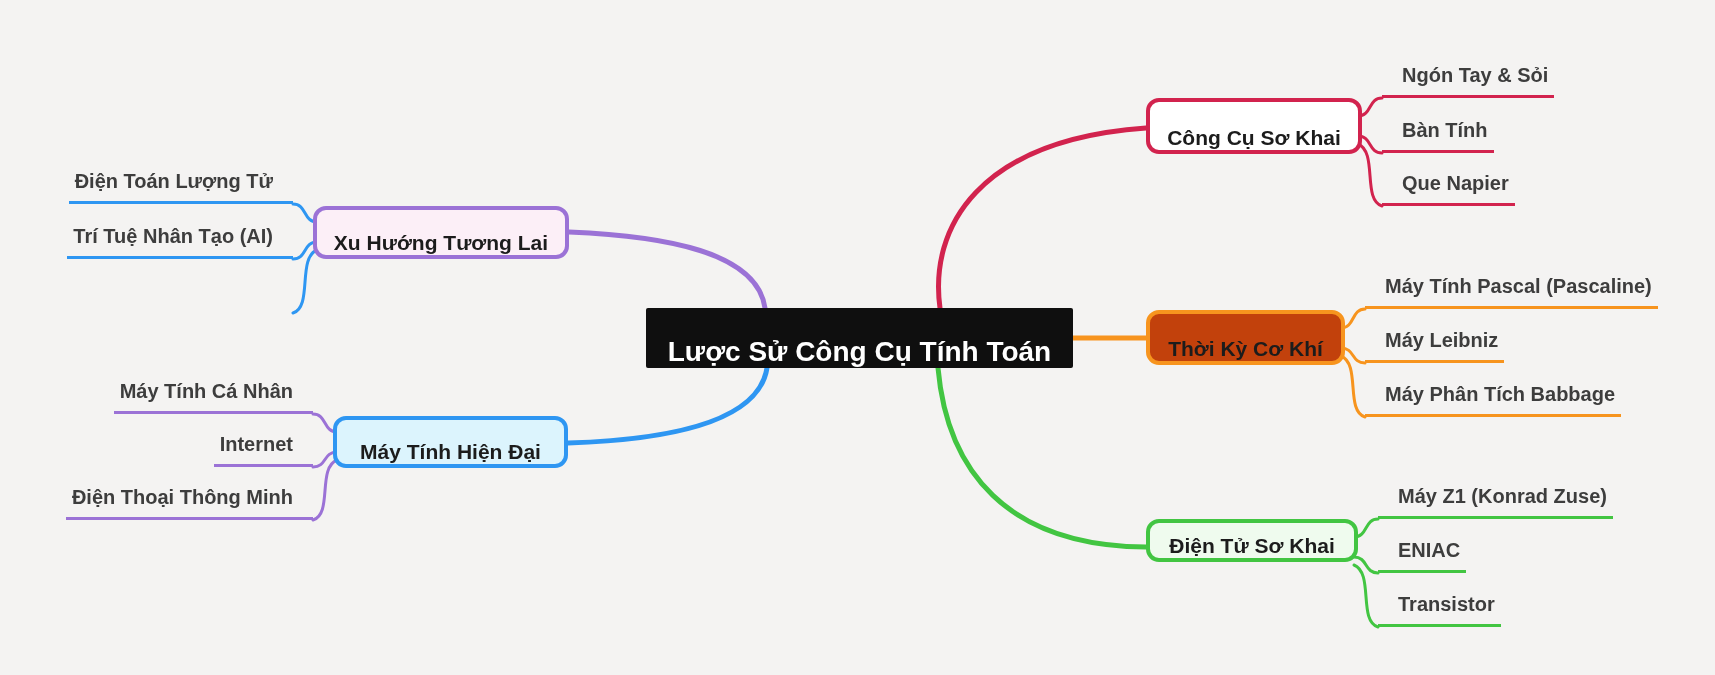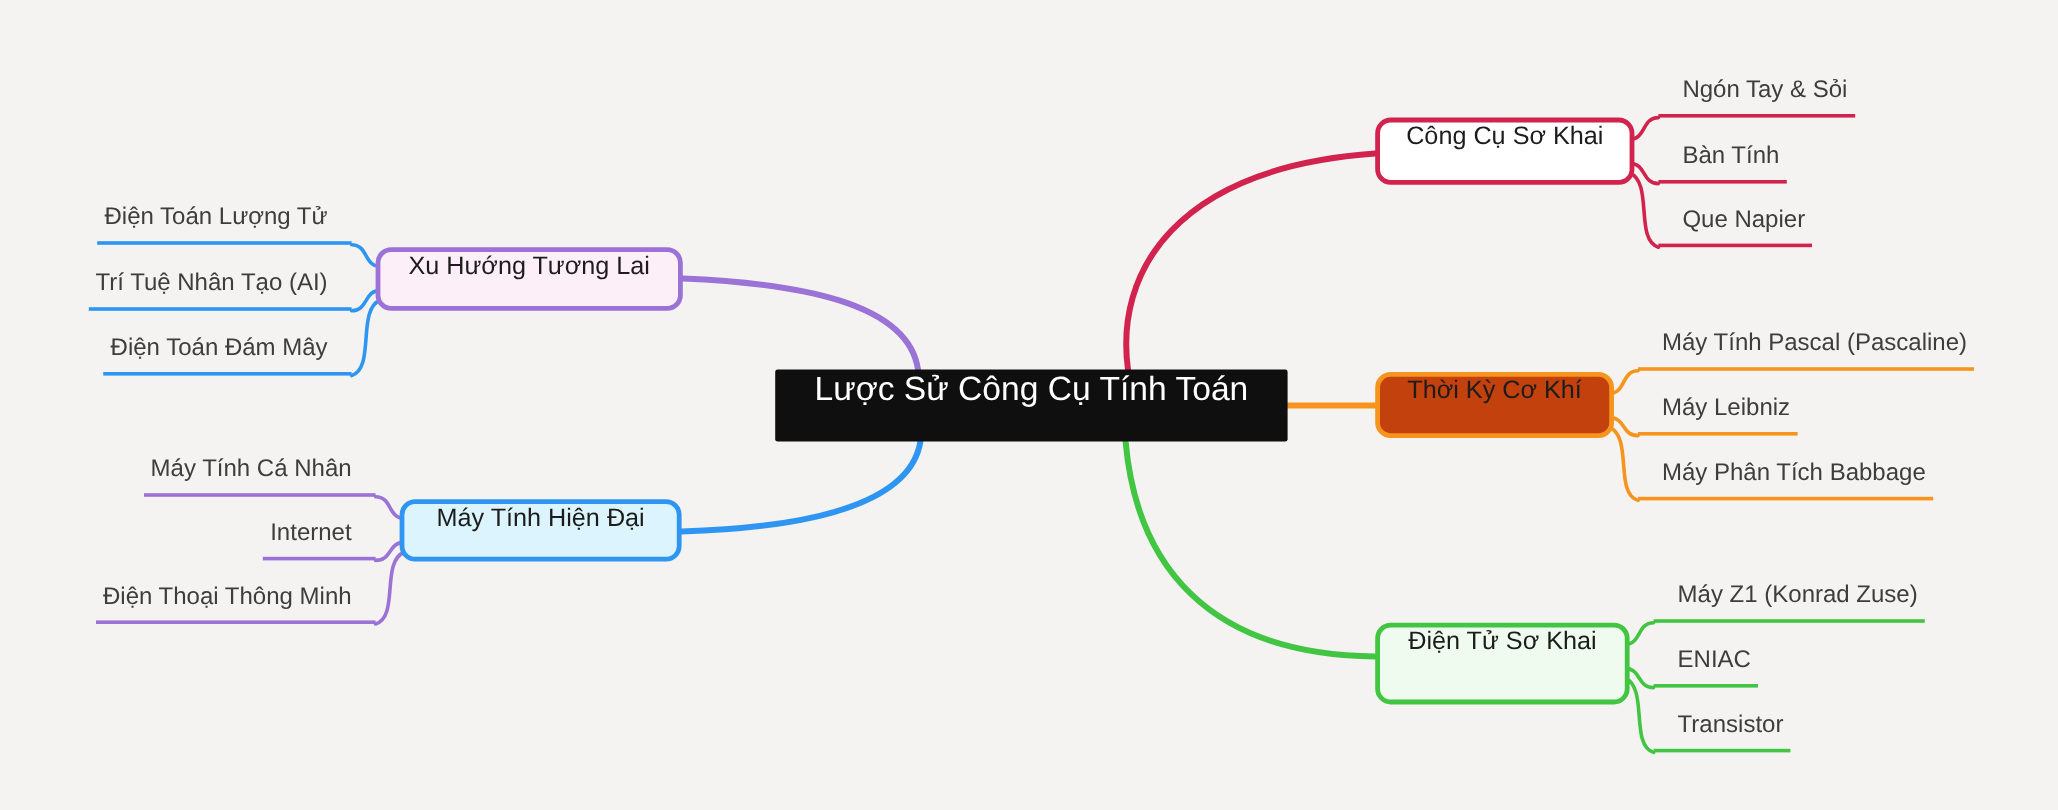--- a/index.html
+++ b/index.html
@@ -5,38 +5,38 @@
   html,body{margin:0;padding:0;background:#f4f3f2;}
   .mindmap{
     position:relative;width:1715px;height:675px;background:#f4f3f2;
     font-family:"Liberation Sans",sans-serif;overflow:hidden;
   }
   .links{position:absolute;left:0;top:0;pointer-events:none;}
   .links path{fill:none;stroke-linecap:round;}
   .thick{stroke-width:5;}
   .thin{stroke-width:3;}
   .node{
-    position:absolute;display:flex;align-items:flex-start;justify-content:center;
+    position:absolute;display:flex;align-items:flex-end;justify-content:center;
     box-sizing:border-box;white-space:nowrap;border-radius:13px;
-    font-weight:normal;font-size:21px;color:#1c1c1c;border:4px solid transparent;
+    font-weight:bold;font-size:21px;color:#1c1c1c;border:4px solid transparent;
   }
   .root-node{
     background:#0f0f0f;color:#ffffff;font-size:28px;border:none;border-radius:2px;
   }
   .n0{border-color:#d2234e;background:#ffffff;}
   .n1{border-color:#f7941e;background:#c2410c;}
   .n2{border-color:#42c542;background:#effbee;}
   .n3{border-color:#9b72d6;background:#fceff7;}
   .n4{border-color:#2e96f2;background:#dcf4fd;}
   .child{
     position:absolute;font-size:20px;line-height:24px;color:#3d3d3d;
     white-space:nowrap;border-bottom:3px solid #999;
   }
-  .child.right{padding:0 6px 8px 20px;text-align:left;}
-  .child.left{padding:0 20px 8px 6px;text-align:right;}
+  .child.right{padding:0 6px 8px 20px;text-align:left;font-weight:bold;}
+  .child.left{padding:0 20px 8px 6px;text-align:right;font-weight:bold;}
   .u-red{border-bottom-color:#d2234e;}
   .u-orange{border-bottom-color:#f7941e;}
   .u-green{border-bottom-color:#42c542;}
   .u-blue{border-bottom-color:#2e96f2;}
   .u-purple{border-bottom-color:#9b72d6;}
 </style>
 </head>
 <body>
 
 <div class="mindmap">
@@ -73,21 +73,21 @@
   <div class="node root-node" style="left:646px;top:308px;width:427px;height:60px;">
     <span>Lược Sử Công Cụ Tính Toán</span>
   </div>
 
   <div class="node n0" style="left:1146px;top:98px;width:216px;height:56px;">
     <span>Công Cụ Sơ Khai</span>
   </div>
   <div class="node n1" style="left:1146px;top:310px;width:199px;height:55px;">
     <span>Thời Kỳ Cơ Khí</span>
   </div>
-  <div class="node n2" style="left:1146px;top:519px;width:212px;height:68px;">
+  <div class="node n2" style="left:1146px;top:519px;width:212px;height:43px;">
     <span>Điện Tử Sơ Khai</span>
   </div>
   <div class="node n3" style="left:313px;top:206px;width:256px;height:53px;">
     <span>Xu Hướng Tương Lai</span>
   </div>
   <div class="node n4" style="left:333px;top:416px;width:235px;height:52px;">
     <span>Máy Tính Hiện Đại</span>
   </div>
 
   <div class="child right u-red" style="left:1382px;bottom:577px;">Ngón Tay &amp; Sỏi</div>
@@ -97,19 +97,18 @@
   <div class="child right u-orange" style="left:1365px;bottom:366px;">Máy Tính Pascal (Pascaline)</div>
   <div class="child right u-orange" style="left:1365px;bottom:258px;">Máy Phân Tích Babbage</div>
   <div class="child right u-orange" style="left:1365px;bottom:312px;">Máy Leibniz</div>
 
   <div class="child right u-green" style="left:1378px;bottom:156px;">Máy Z1 (Konrad Zuse)</div>
   <div class="child right u-green" style="left:1378px;bottom:102px;">ENIAC</div>
   <div class="child right u-green" style="left:1378px;bottom:48px;">Transistor</div>
 
   <div class="child left u-blue" style="right:1422px;bottom:471px;">Điện Toán Lượng Tử</div>
   <div class="child left u-blue" style="right:1422px;bottom:416px;">Trí Tuệ Nhân Tạo (AI)</div>
-  <div class="child left u-blue" style="right:1422px;bottom:362px;">Điện Toán Đám Mây</div>
 
   <div class="child left u-purple" style="right:1402px;bottom:261px;">Máy Tính Cá Nhân</div>
   <div class="child left u-purple" style="right:1402px;bottom:208px;">Internet</div>
   <div class="child left u-purple" style="right:1402px;bottom:155px;text-align:center;">Điện Thoại Thông Minh</div>
 
 </div>
 
 </body></html>

